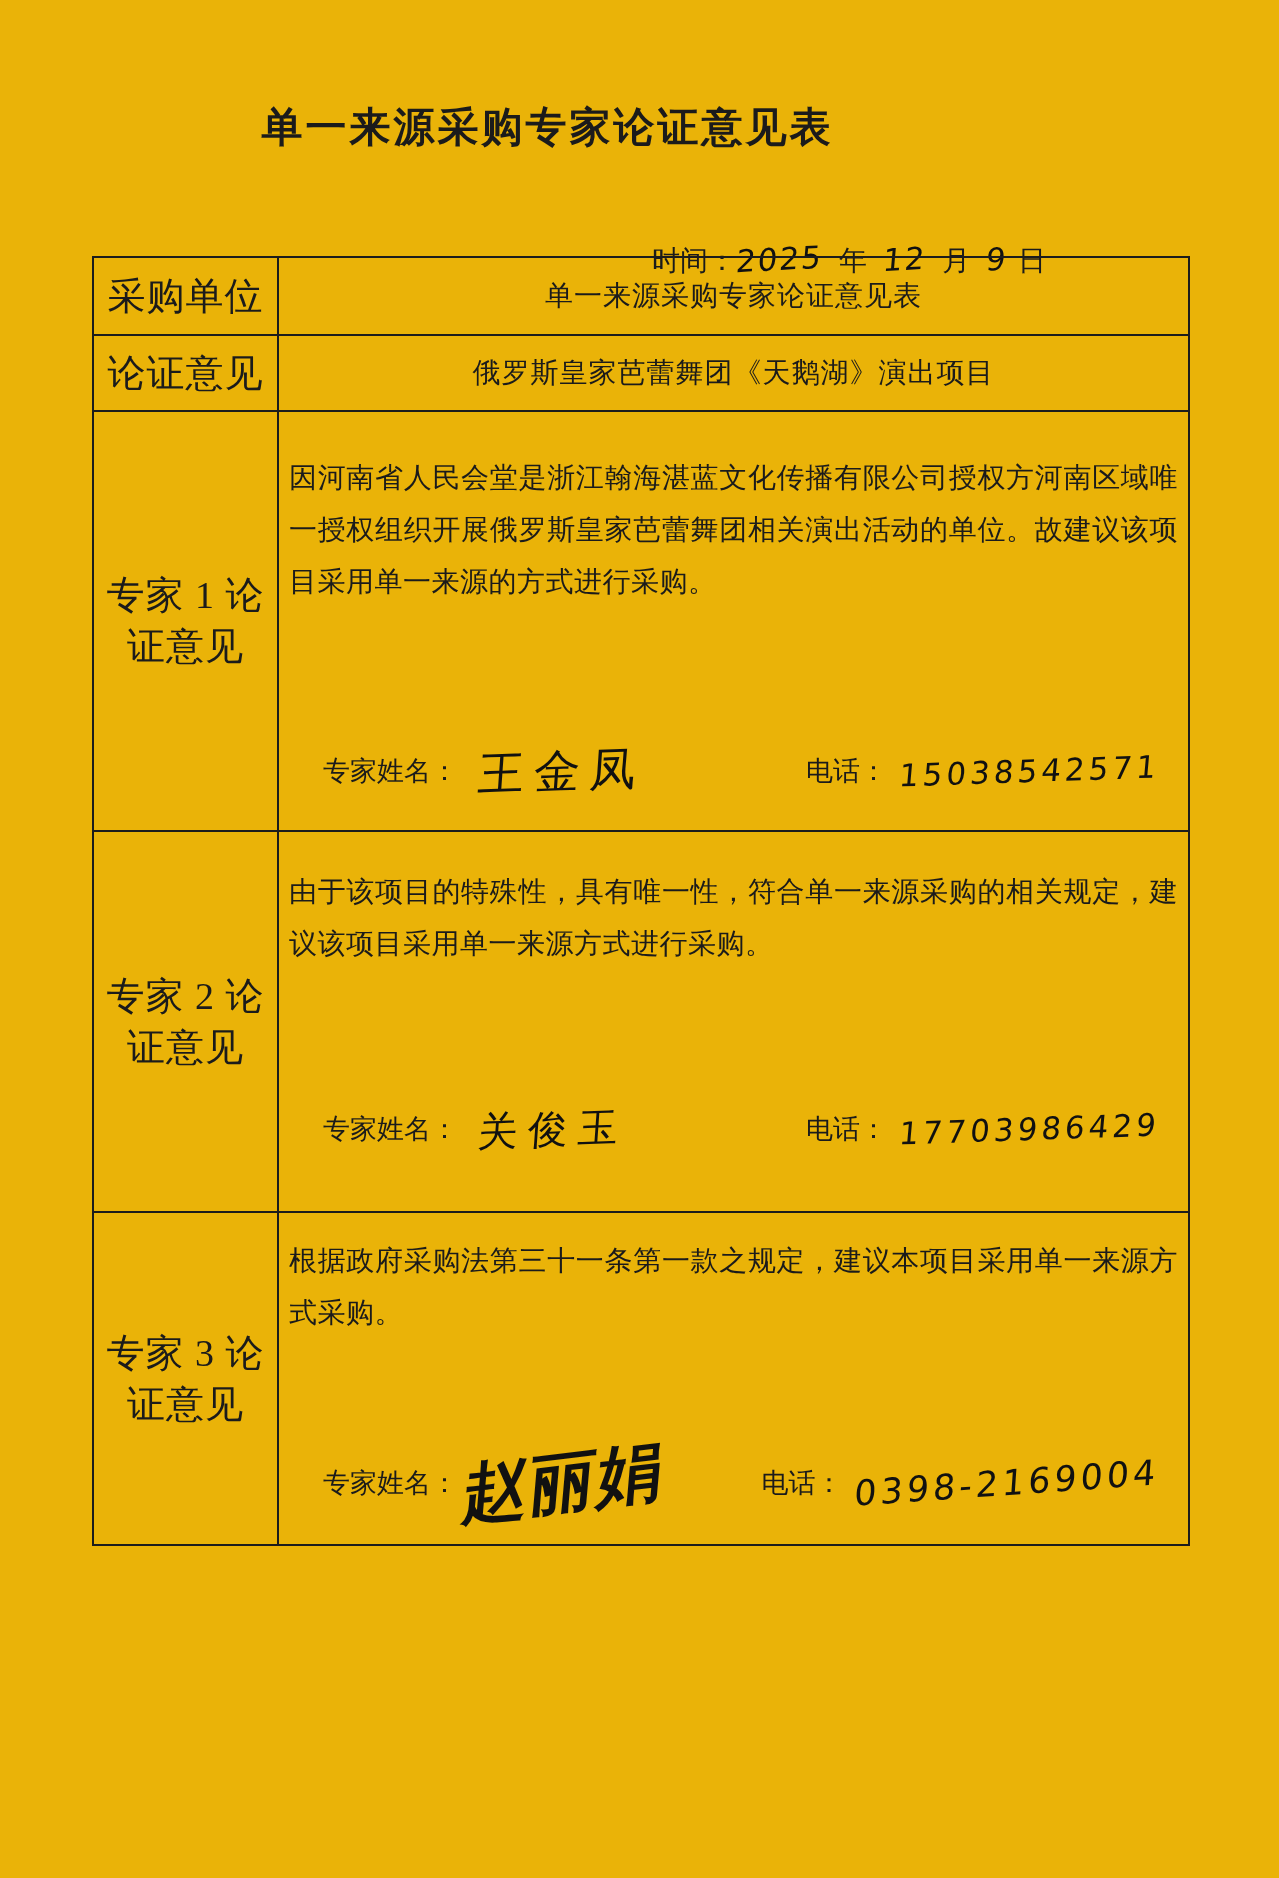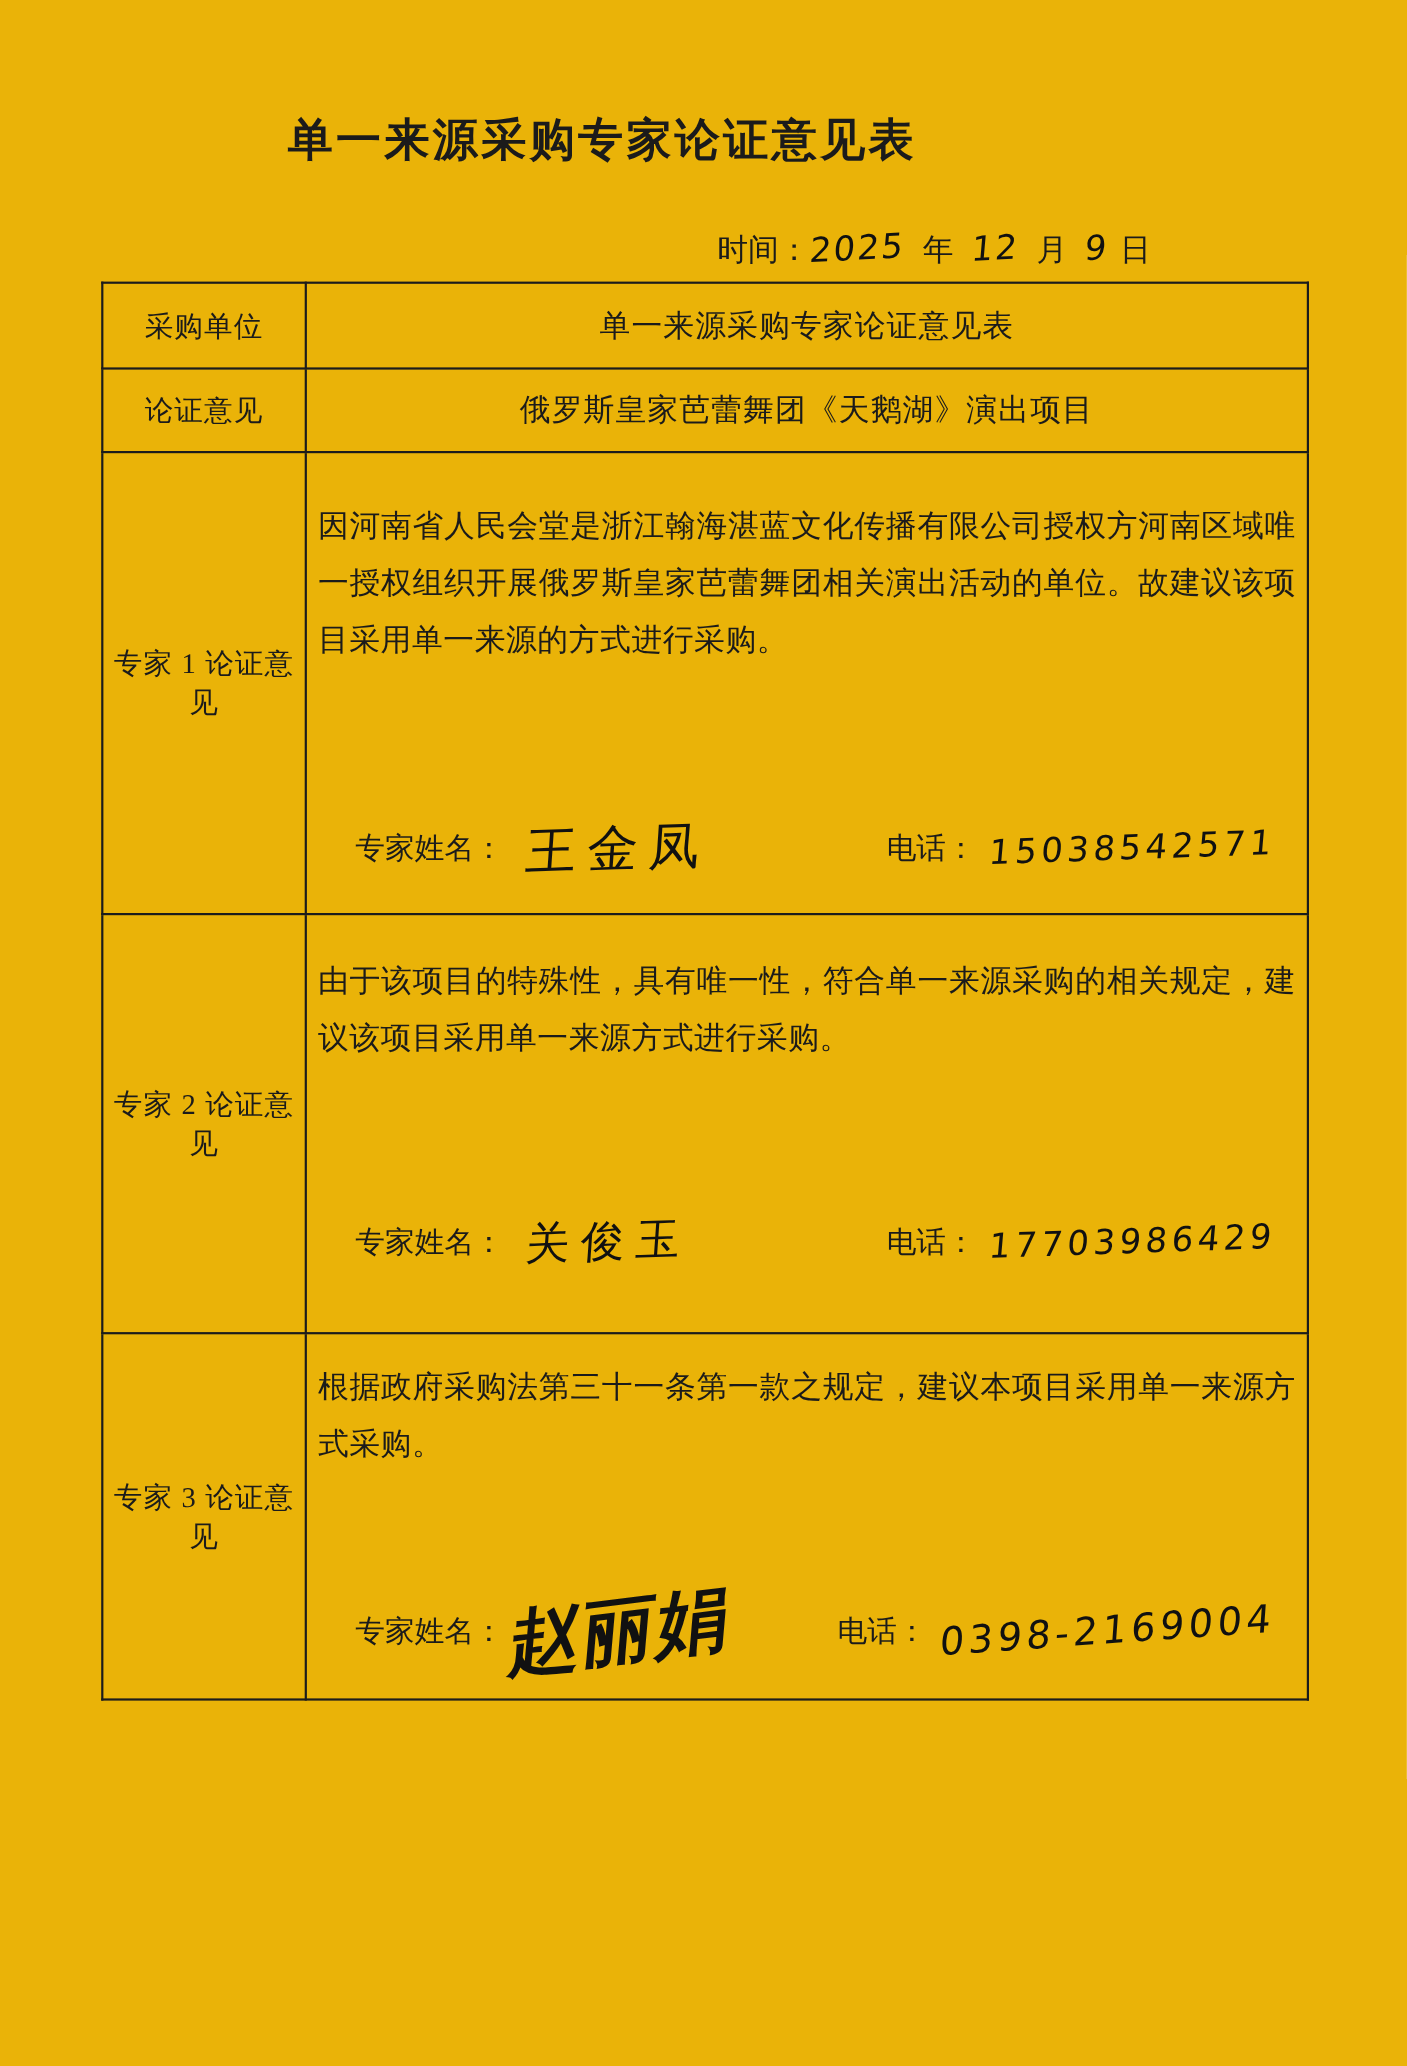--- a/index.html
+++ b/index.html
@@ -26,21 +26,21 @@
   }
   .date-line {
     position: absolute;
     top: 208px;
     left: 652px;
     display: flex;
     align-items: baseline;
     font-size: 28px;
     white-space: nowrap;
   }
-  .date-line .printed { font-family: "Liberation Serif", "DejaVu Serif", serif; }
+  .date-line .printed { font-family: "Liberation Serif", "DejaVu Serif", serif; margin-top: 34px; }
   .date-line .gap-s { margin-left: 10px; }
   .date-line .gap-m { margin-left: 16px; }
 
   
   .hw {
     font-family: "DejaVu Sans", sans-serif;
     color: #111;
     transform: rotate(-2deg) skewX(-6deg);
     display: inline-block;
     letter-spacing: 2px;
@@ -56,21 +56,21 @@
     border-collapse: collapse;
     table-layout: fixed;
   }
   .form-table, .form-table td {
     border: 2.5px solid #1c1c1c;
   }
   .form-table td { padding: 0; vertical-align: middle; }
   .col-label { width: 185px; }
   td.label-cell {
     text-align: center;
-    font-size: 26px;
+    font-size: 38px;
     font-family: "Liberation Serif", "DejaVu Serif", serif;
     letter-spacing: 1px;
   }
   td.value-cell {
     text-align: center;
     font-size: 28px;
     font-family: "Liberation Serif", "DejaVu Serif", serif;
     letter-spacing: 1px;
   }
   .expert-cell {

